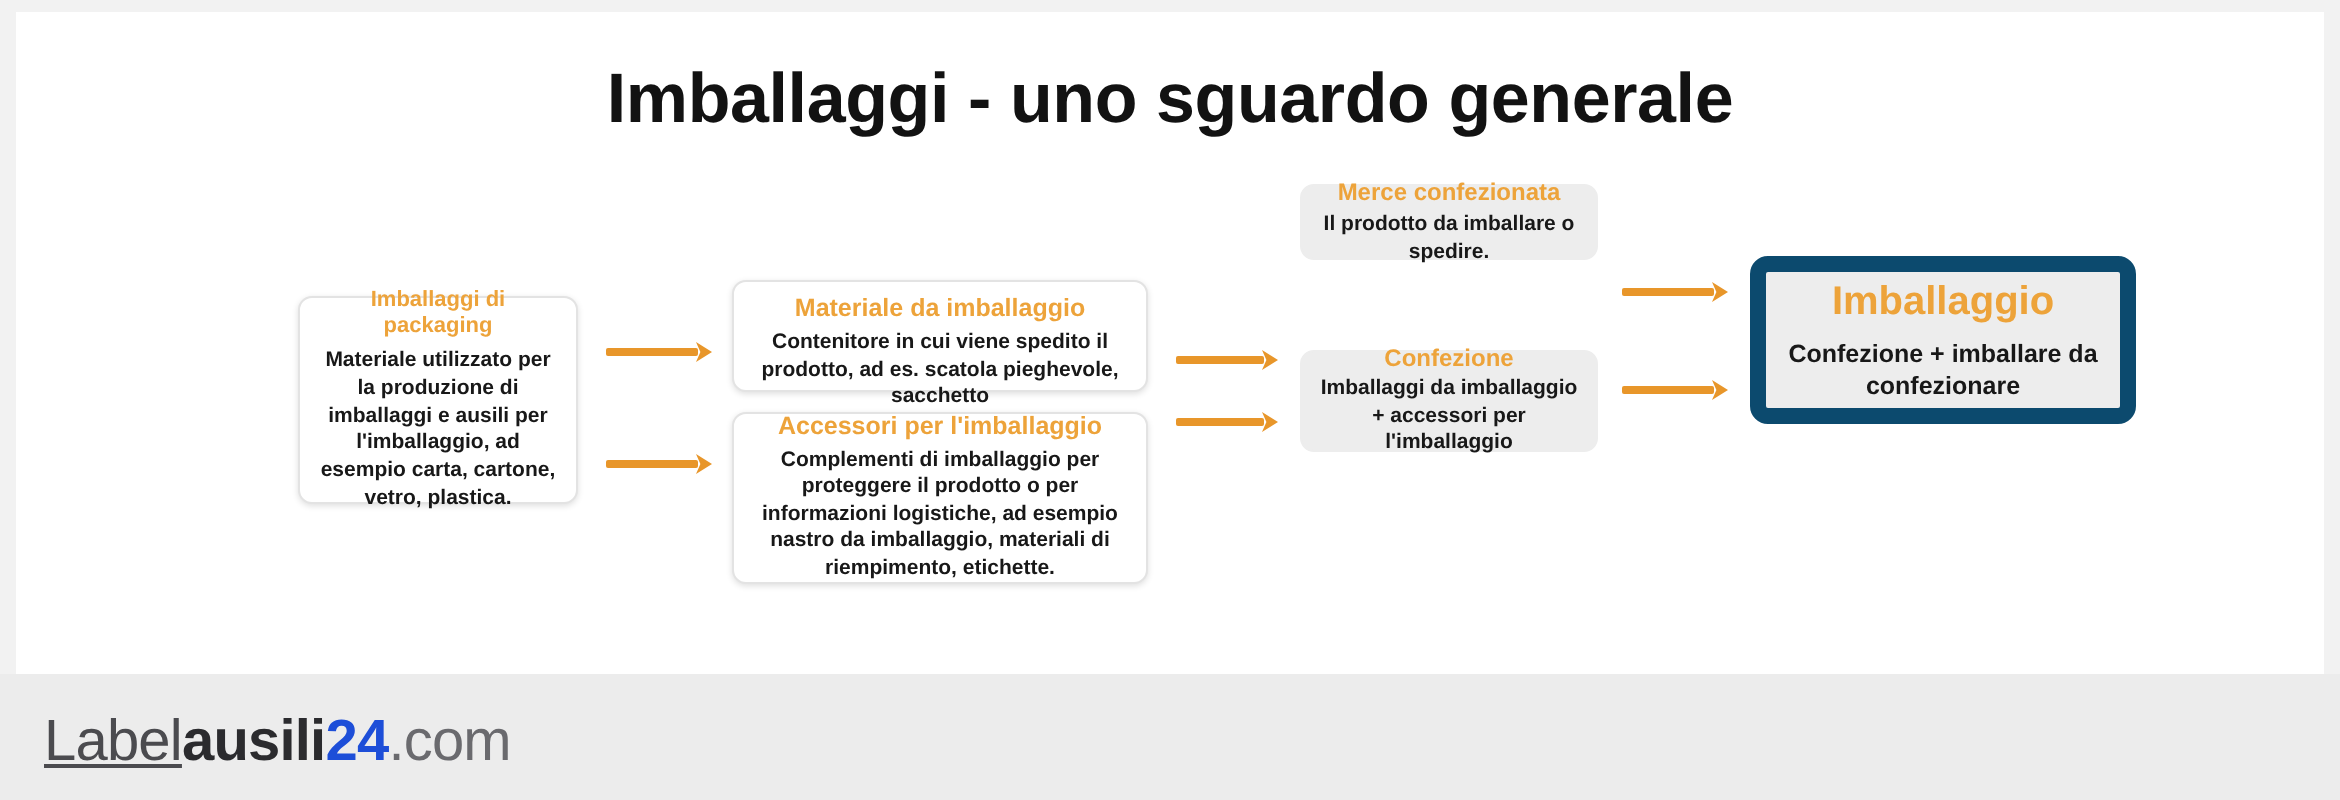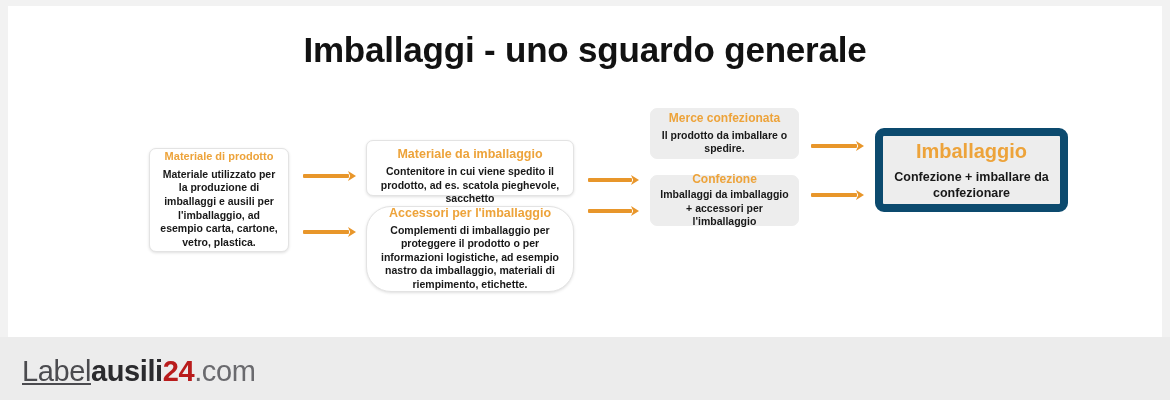--- a/index.html
+++ b/index.html
@@ -37,21 +37,21 @@
   .logo {
     position: absolute;
     left: 22px;
     top: 355px;
     font-size: 29px;
     letter-spacing: -0.4px;
     white-space: nowrap;
   }
   .logo .l-label { color: #4b4b4f; font-weight: 300; text-decoration: underline; }
   .logo .l-print { color: #2b2b2e; font-weight: 700; }
-  .logo .l-24    { color: #b91c1c; font-weight: 700; }
+  .logo .l-24    { color: #1d4ed8; font-weight: 700; }
   .logo .l-com   { color: #6a6a6e; font-weight: 300; }
 
   .title {
     position: absolute;
     left: 0;
     top: 30px;
     width: 1170px;
     text-align: center;
     font-size: 35px;
     font-weight: 700;
@@ -98,26 +98,26 @@
   
   #n-packaging { left: 149px; top: 148px; width: 140px; height: 104px; }
   #n-packaging .head { font-size: 11px; margin-bottom: 4px; }
   #n-packaging .body { font-size: 10.5px; }
 
   
   #n-materiale { left: 366px; top: 140px; width: 208px; height: 56px; }
   #n-materiale .head { font-size: 12.5px; margin-top: 17px; }
   #n-materiale .body { font-size: 10.5px; }
 
-  #n-accessori { left: 366px; top: 206px; width: 208px; height: 86px; border-radius: 25px; }
+  #n-accessori { left: 366px; top: 206px; width: 208px; height: 86px; }
   #n-accessori .head { font-size: 12.5px; margin-bottom: 2px; }
   #n-accessori .body { font-size: 10.5px; }
 
   
-  #n-merce { left: 650px; top: 108px; width: 149px; height: 51px; }
+  #n-merce { left: 650px; top: 92px; width: 149px; height: 38px; }
   #n-merce .head { font-size: 12px; }
   #n-merce .body { font-size: 10.5px; }
 
   #n-confezione { left: 650px; top: 175px; width: 149px; height: 51px; }
   #n-confezione .head { font-size: 12px; margin-bottom: 1px; }
   #n-confezione .body { font-size: 10.5px; }
 
   
   #n-imballaggio { left: 875px; top: 128px; width: 193px; height: 84px; }
   #n-imballaggio .head { font-size: 20px; margin-bottom: 6px; }
@@ -149,21 +149,21 @@
 </head>
 <body>
 
 <div id="slide">
 
   <div class="page-card"></div>
 
   <div class="title">Imballaggi  - uno sguardo generale</div>
 
   <div class="node white" id="n-packaging">
-    <div class="head">Materiale di prodotto</div>
+    <div class="head">Imballaggi di packaging</div>
     <div class="body">Materiale utilizzato per la produzione di imballaggi e ausili per l'imballaggio, ad esempio carta, cartone, vetro, plastica.</div>
   </div>
 
   <div class="node white" id="n-materiale">
     <div class="head">Materiale da imballaggio</div>
     <div class="body">Contenitore in cui viene spedito il prodotto, ad es. scatola pieghevole, sacchetto</div>
   </div>
 
   <div class="node white" id="n-accessori">
     <div class="head">Accessori per l'imballaggio</div>

